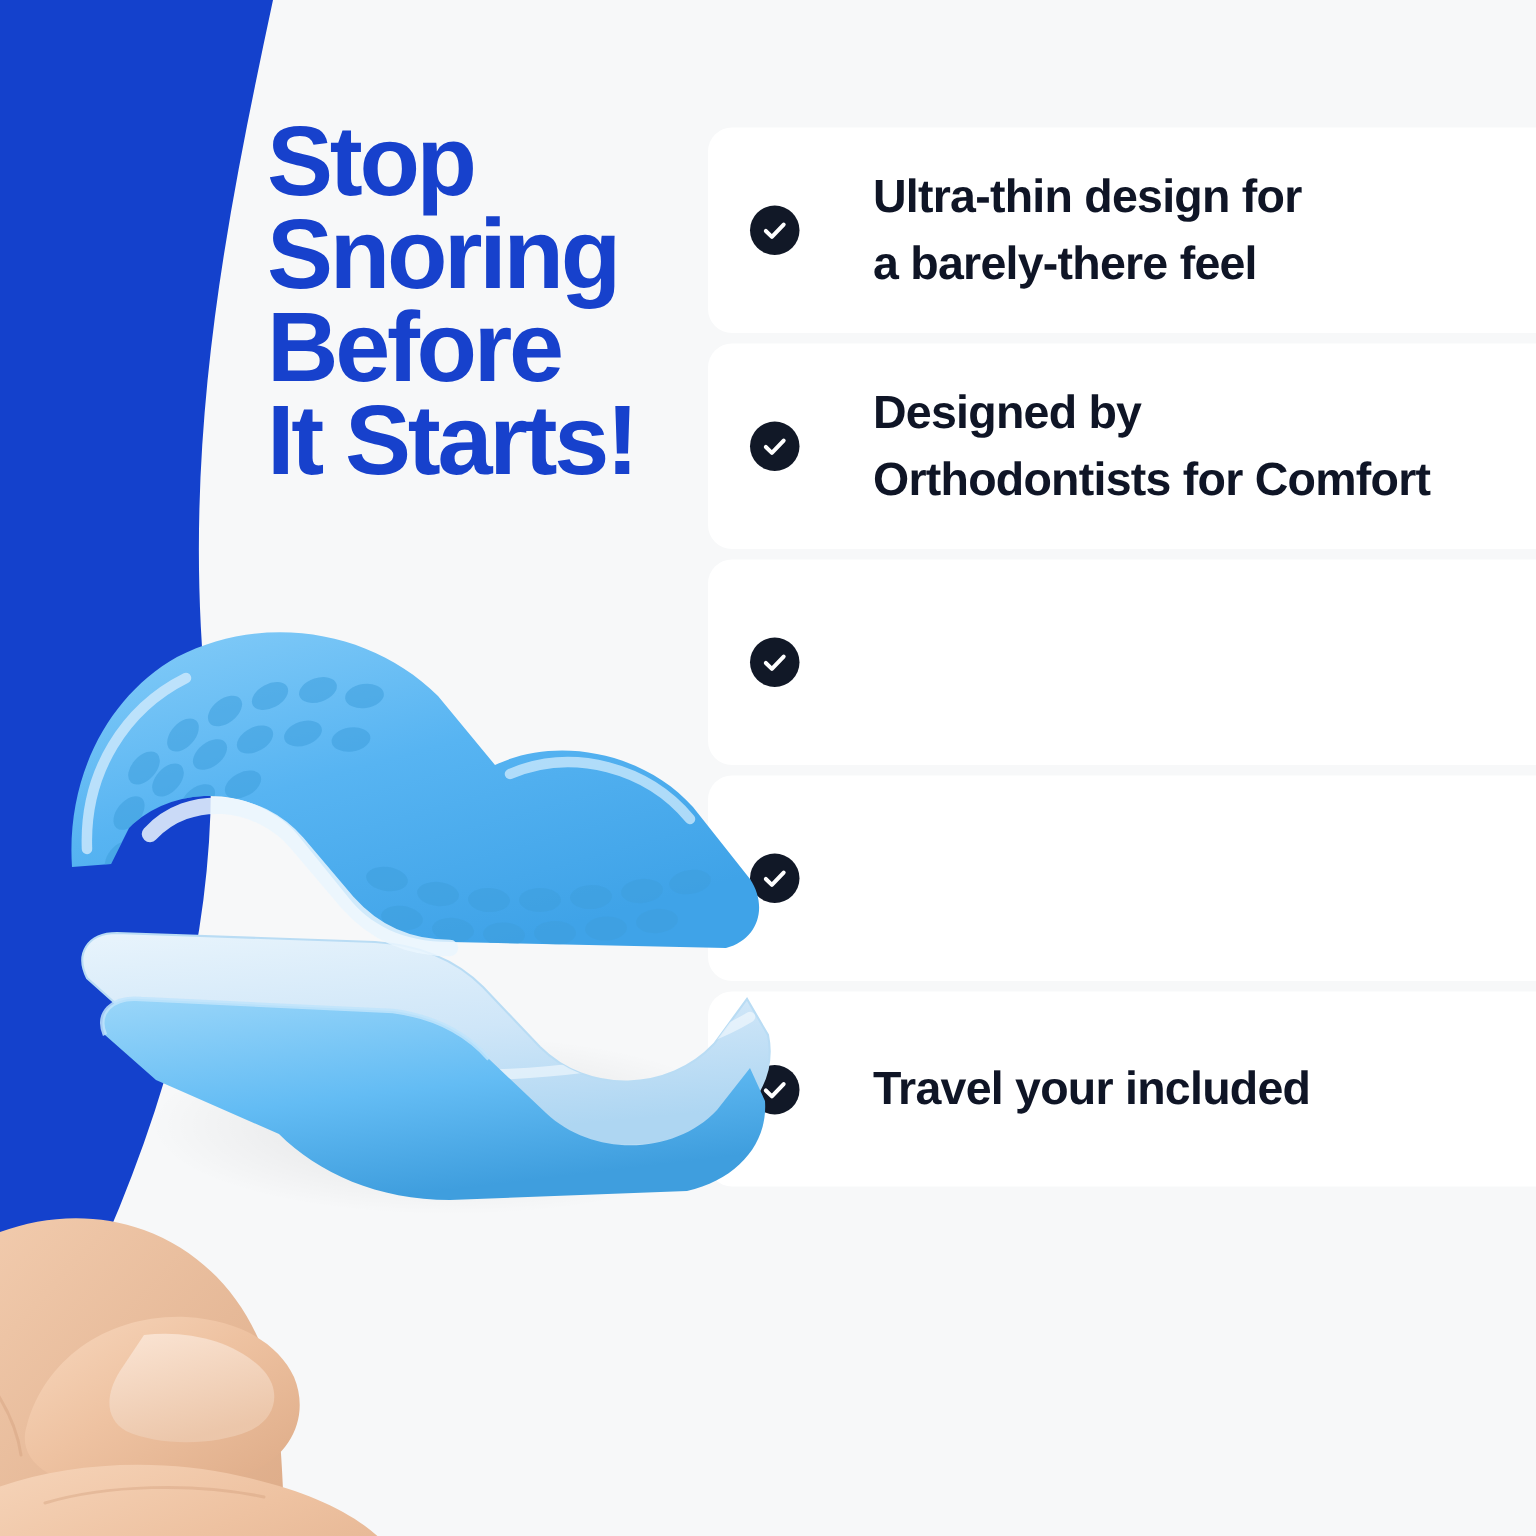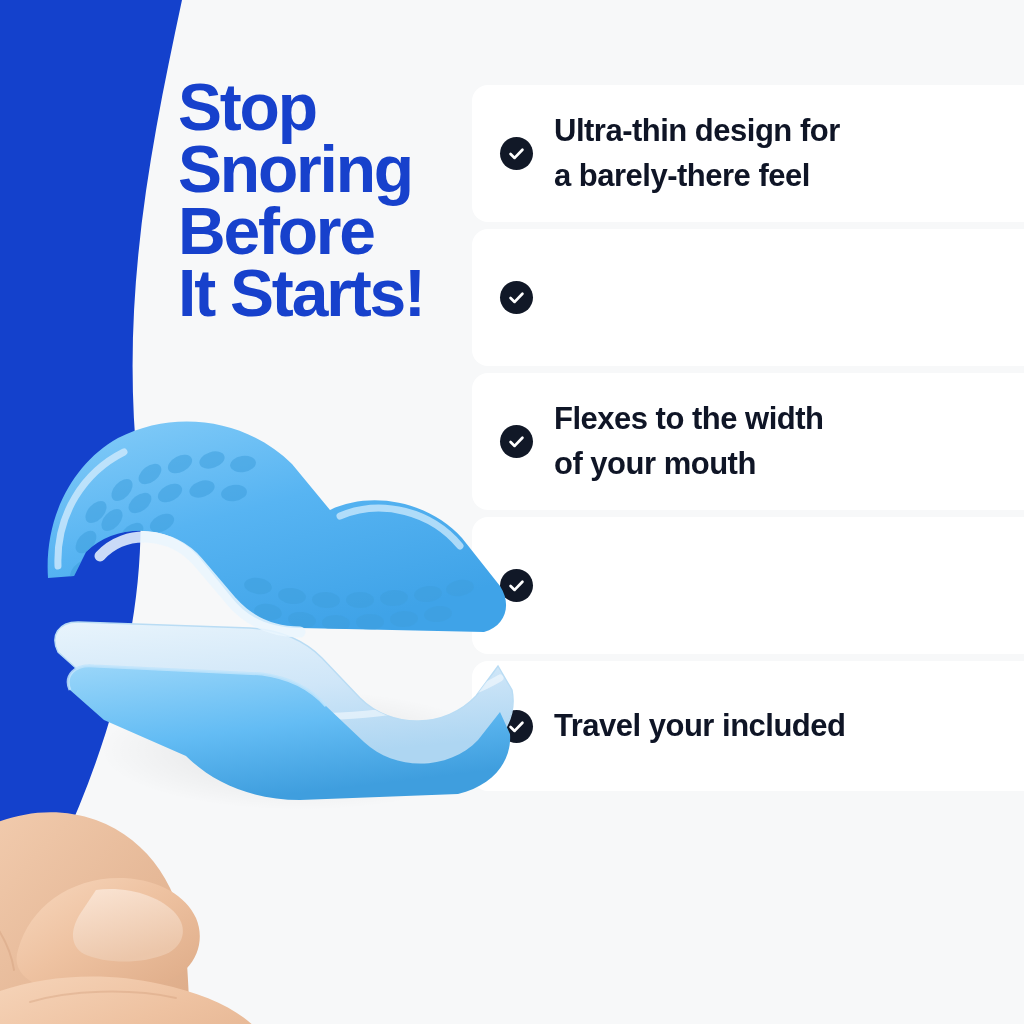--- a/index.html
+++ b/index.html
@@ -35,21 +35,21 @@
   .card.h1 { height:130px; }
 
   .check {
     flex:0 0 auto; width:33px; height:33px; border-radius:50%;
     background:#111827; display:flex; align-items:center; justify-content:center;
   }
   .check svg { display:block; }
 
   .card-text {
     font-size:31px; line-height:1.42; font-weight:700;
-    color:#0f1526; letter-spacing:-0.5px; white-space:pre-line;
+    color:#0f1526; letter-spacing:-0.5px; white-space:pre-line;margin-left:28px;
   }
 
   
   .photo { position:absolute; left:0; top:390px; width:540px; height:640px; }
 </style>
 </head>
 <body>
 
 <div id="stage">
 
@@ -75,30 +75,30 @@
       <span class="card-text">Ultra-thin design for
 a barely-there feel</span>
     </div>
 
     <div class="card h2">
       <span class="check">
         <svg width="19" height="19" viewBox="0 0 24 24">
             <path d="M4.5 12.6 L9.6 17.6 L19.5 7.2" fill="none" stroke="#ffffff" stroke-width="3.4" stroke-linecap="round" stroke-linejoin="round"></path>
           </svg>
       </span>
-    </div>
-
-    <div class="card h2">
-      <span class="check">
-        <svg width="19" height="19" viewBox="0 0 24 24">
-            <path d="M4.5 12.6 L9.6 17.6 L19.5 7.2" fill="none" stroke="#ffffff" stroke-width="3.4" stroke-linecap="round" stroke-linejoin="round"></path>
-          </svg>
-      </span>
-      <span class="card-text">Flexes to the width
-of your mouth</span>
+      <span class="card-text">Designed by
+Orthodontists for Comfort</span>
+    </div>
+
+    <div class="card h2">
+      <span class="check">
+        <svg width="19" height="19" viewBox="0 0 24 24">
+            <path d="M4.5 12.6 L9.6 17.6 L19.5 7.2" fill="none" stroke="#ffffff" stroke-width="3.4" stroke-linecap="round" stroke-linejoin="round"></path>
+          </svg>
+      </span>
     </div>
 
     <div class="card h2">
       <span class="check">
         <svg width="19" height="19" viewBox="0 0 24 24">
             <path d="M4.5 12.6 L9.6 17.6 L19.5 7.2" fill="none" stroke="#ffffff" stroke-width="3.4" stroke-linecap="round" stroke-linejoin="round"></path>
           </svg>
       </span>
     </div>
 

